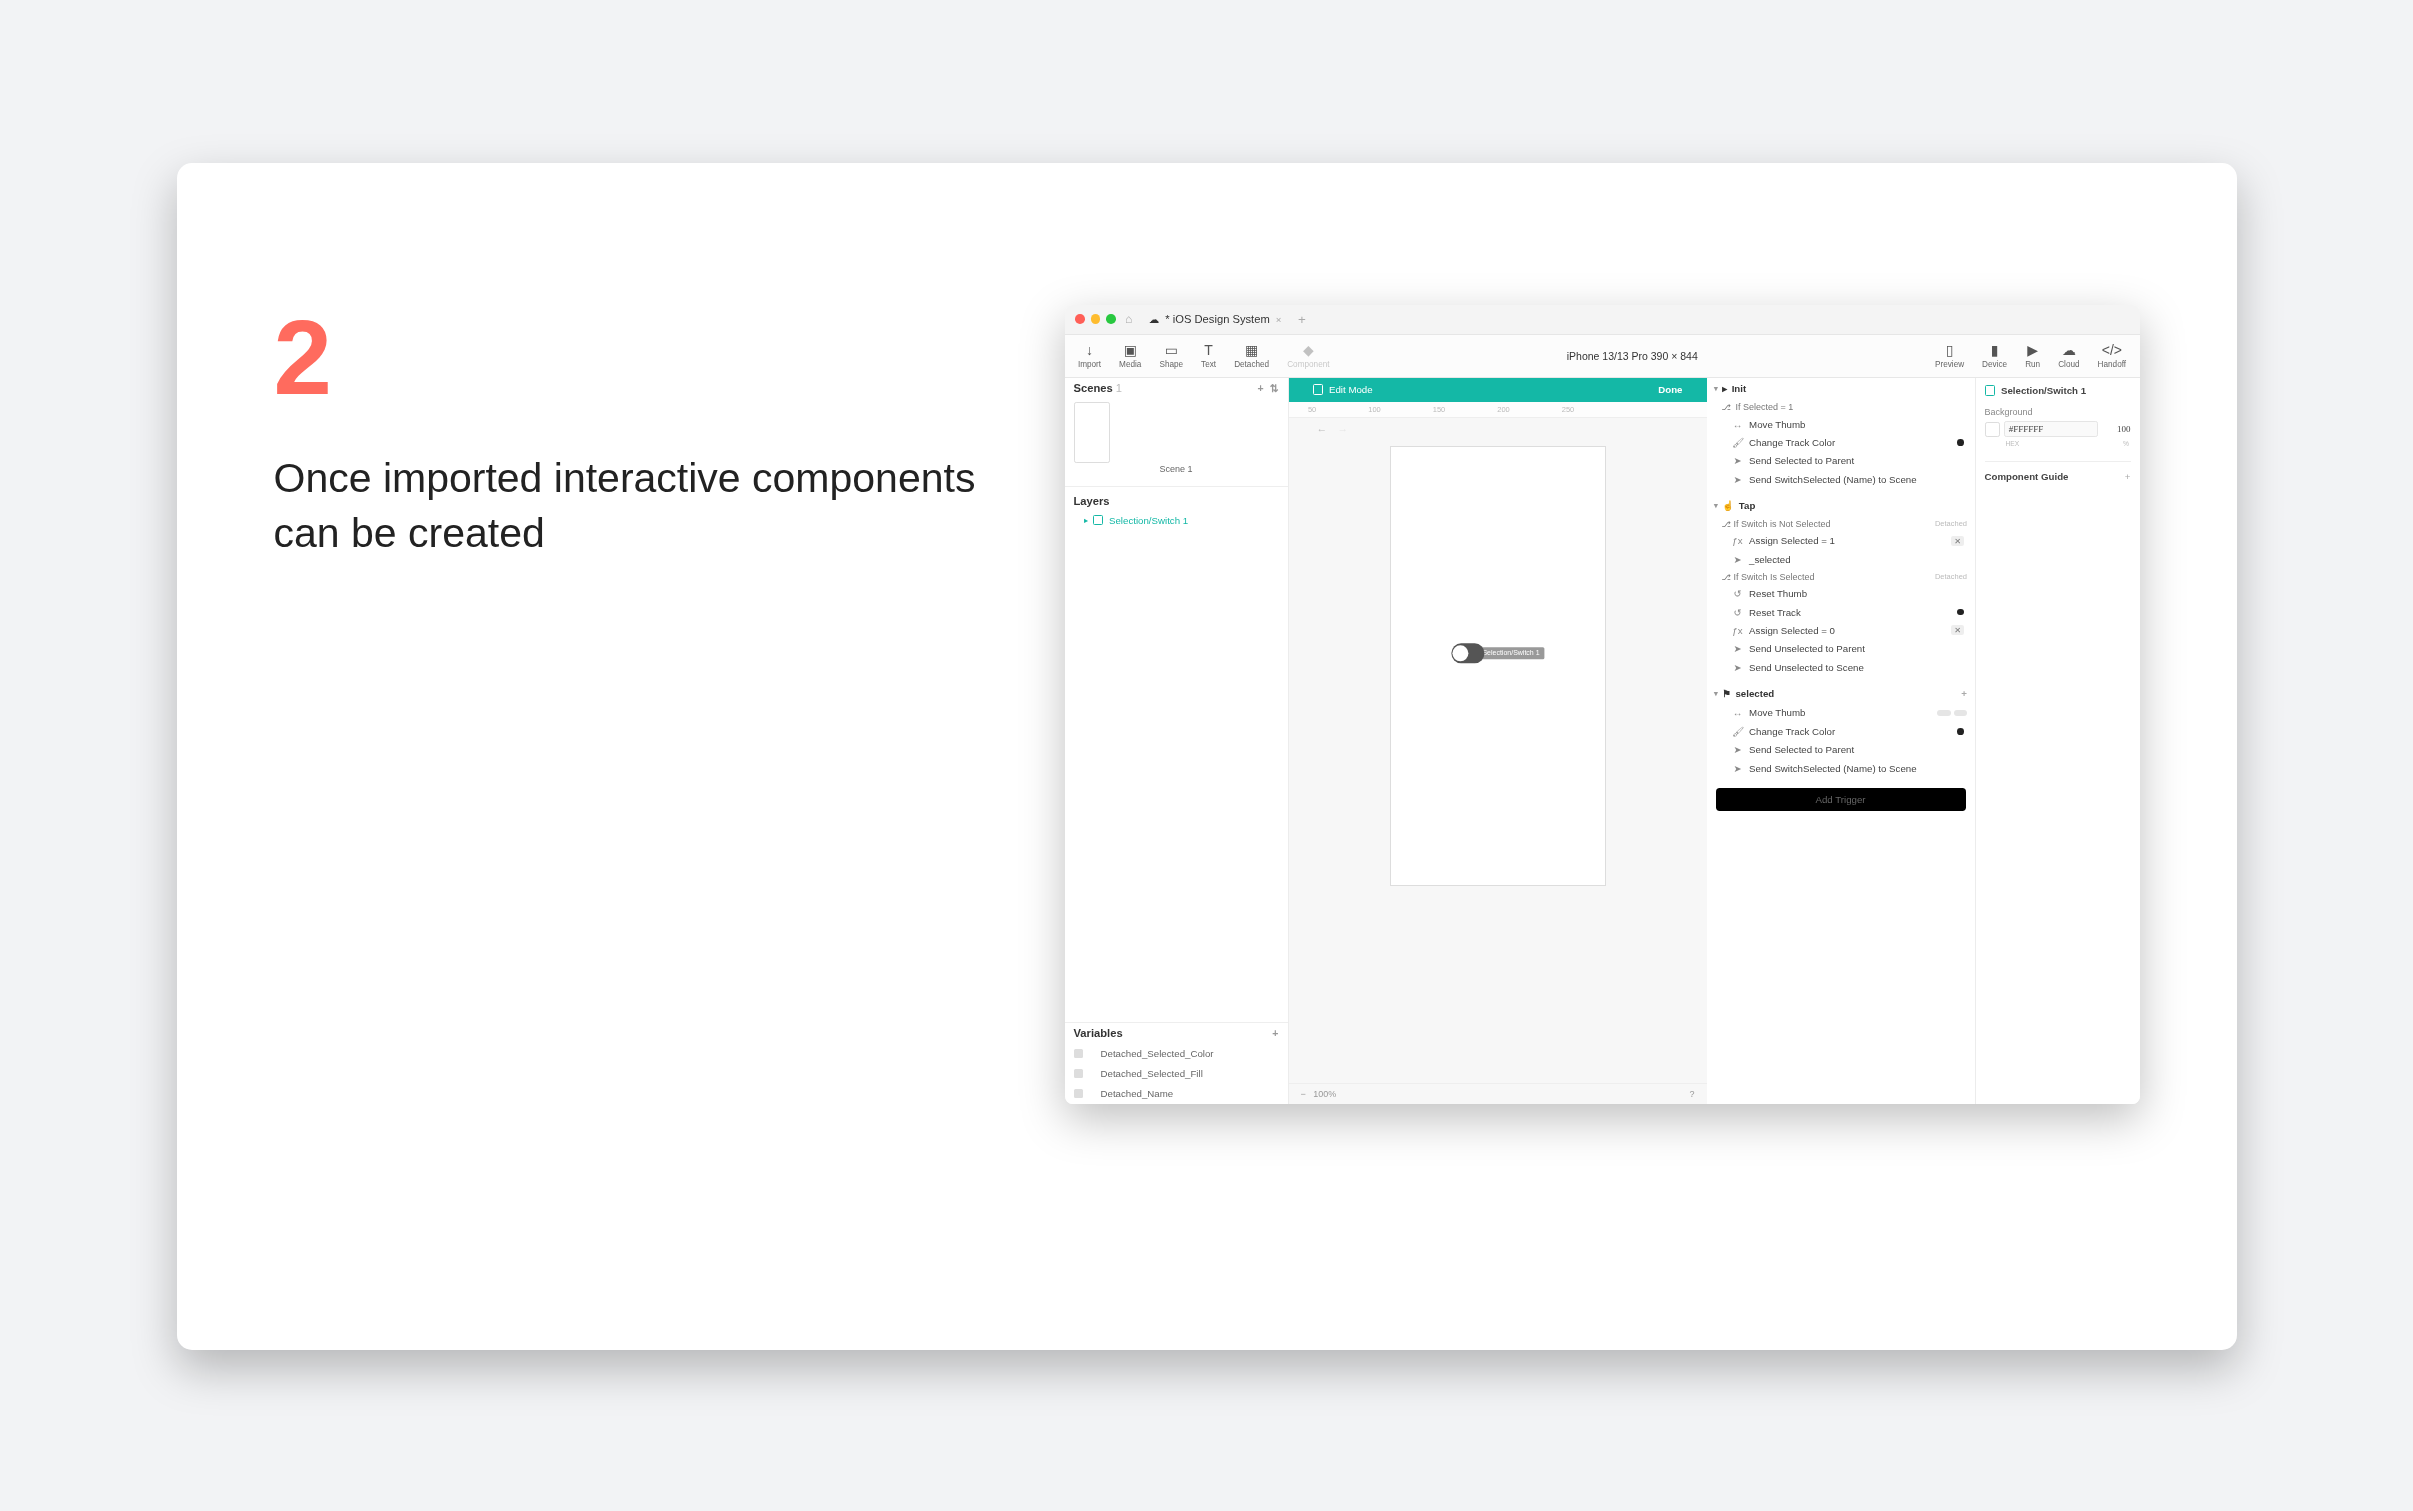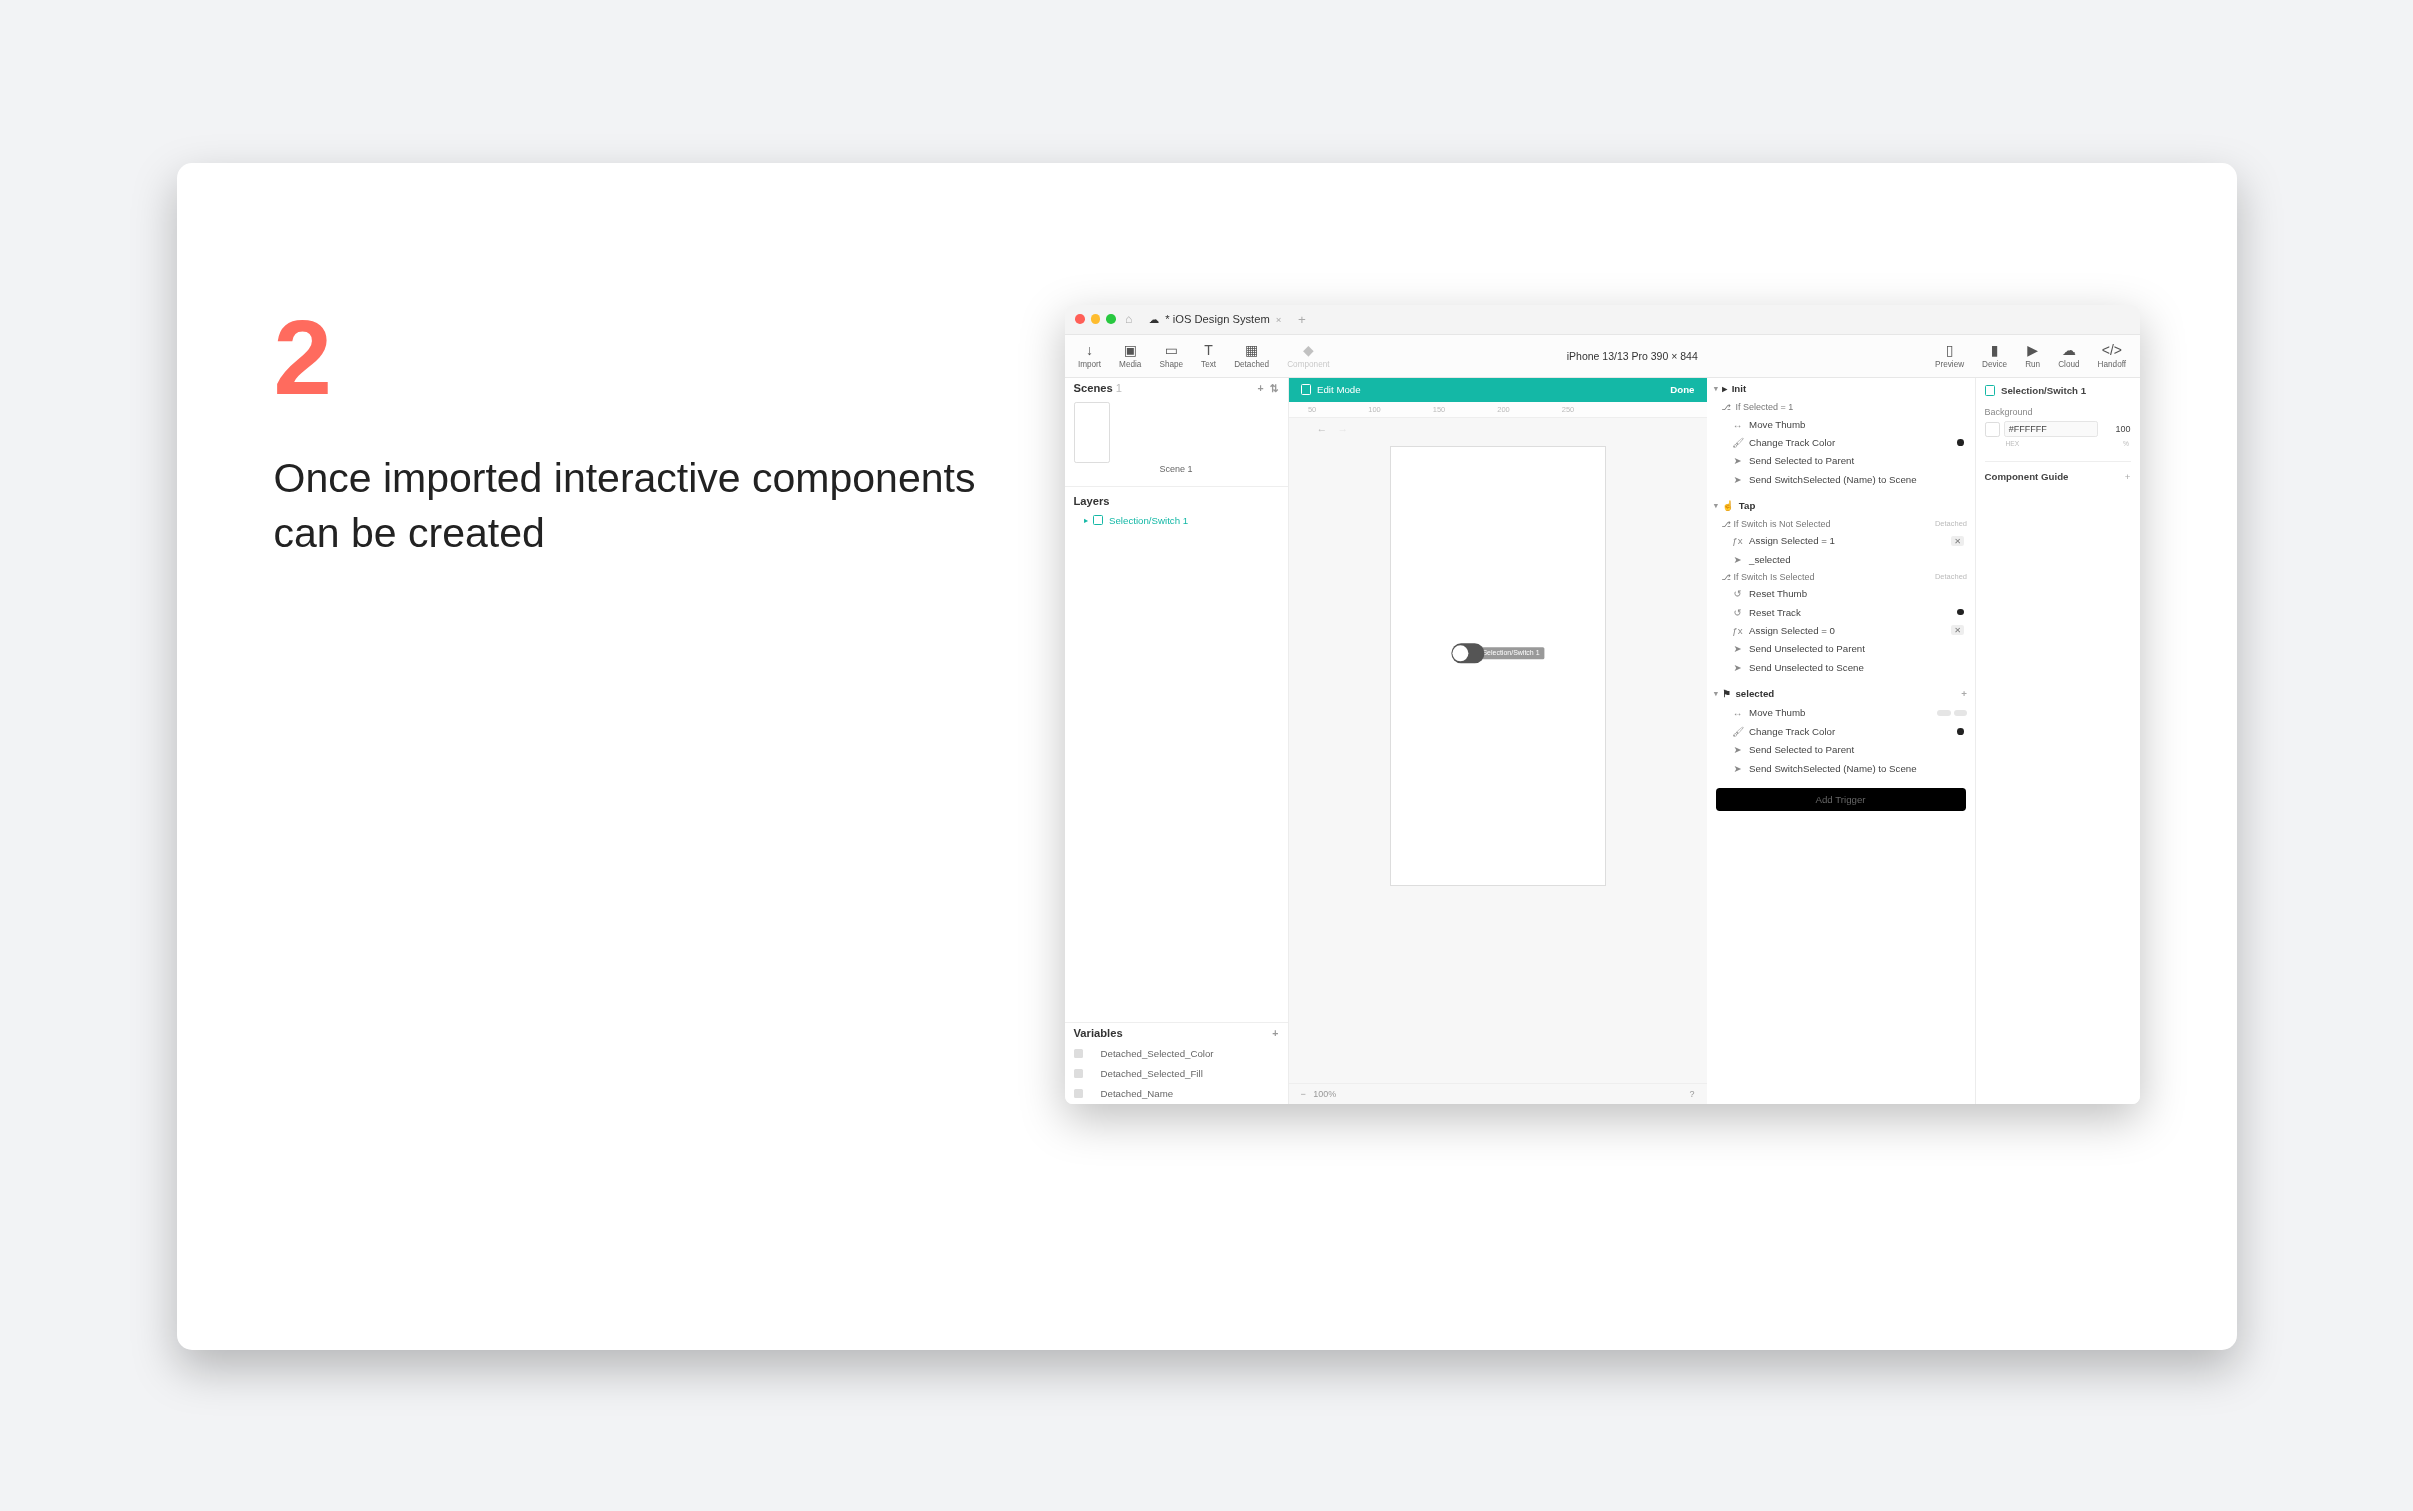--- a/index.html
+++ b/index.html
@@ -74,21 +74,21 @@
 .scene-label { font-size: 9px; color: #666; padding: 0 9px 7.5px; text-align: center; }
 .layer-item { display: flex; align-items: center; gap: 6px; padding: 3.7px 9px 3.7px 19.4px; font-size: 9.7px; color: #14b8a6; }
 .layer-item .box-icon { width: 10.5px; height: 10.5px; border: 1.1px solid #14b8a6; border-radius: 1.5px; }
 .layer-item .chev { font-size: 8.2px; color: #14b8a6; margin-right: -1.5px; }
 .variables { margin-top: auto; border-top: 0.7px solid #eee; }
 .var-row { display: flex; align-items: center; gap: 18px; padding: 4.5px 9px; font-size: 9.7px; color: #666; }
 .var-row .var-ico { width: 9px; height: 9px; background: #ddd; border-radius: 1.5px; }
 
 
 .canvas-area { flex: 1; background: #f7f7f7; display: flex; flex-direction: column; }
-.canvas-header { height: 24px; background: #14b8a6; color: #fff; display: flex; align-items: center; padding: 0 12px; font-size: 9.7px; justify-content: space-between; }
+.canvas-header { height: 24px; background: #14b8a6; color: #fff; display: flex; align-items: center; padding: 0 24px; font-size: 9.7px; justify-content: space-between; }
 .canvas-header .em-left { display: flex; align-items: center; gap: 6px; }
 .canvas-header .em-box { width: 10.5px; height: 10.5px; border: 1.1px solid #fff; border-radius: 1.5px; }
 .canvas-header .done { font-weight: 600; }
 .ruler-h { height: 16.4px; display: flex; align-items: center; color: #bbb; font-size: 7.5px; padding-left: 19.4px; gap: 52px; background: #fdfdfd; border-bottom: 0.7px solid #eee; }
 .nav-arrows { height: 21px; display: flex; align-items: center; gap: 10.5px; padding-left: 28px; color: #bbb; font-size: 10.5px; }
 .canvas-body { flex: 1; display: flex; justify-content: center; align-items: flex-start; padding-top: 7.5px; position: relative; }
 .device-frame { width: 216px; height: 440px; background: #fff; border: 0.7px solid #ddd; position: relative; }
 .switch-comp { position: absolute; top: 47%; left: 50%; transform: translate(-50%,-50%); display: flex; align-items: center; }
 .switch-track { width: 33px; height: 19.4px; background: #555; border-radius: 9.7px; position: relative; }
 .switch-thumb { width: 16.4px; height: 16.4px; background: #fff; border-radius: 50%; position: absolute; top: 1.5px; left: 1.5px; }
@@ -111,21 +111,21 @@
 .ap-action .pills { position: absolute; right: 7.5px; display: flex; gap: 3px; }
 .ap-action .pill { width: 13.4px; height: 6px; background: #e5e5e5; border-radius: 3px; }
 .ap-divider { height: 6px; }
 .add-trigger { margin: 10.5px 9px; padding: 6px; text-align: center; background: #000000; border-radius: 3.7px; color: #666; font-size: 9.7px; }
 
 
 .inspector { width: 164px; background: #fff; padding: 7.5px 9px; font-size: 9.7px; color: #444; }
 .insp-head { display: flex; align-items: center; gap: 6px; font-weight: 600; margin-bottom: 10.5px; }
 .insp-head .ibox { width: 10.5px; height: 10.5px; border: 1.1px solid #14b8a6; border-radius: 1.5px; }
 .insp-label { font-size: 9px; color: #888; margin-bottom: 4.5px; }
-.bg-row { display: flex; align-items: center; gap: 4.5px; margin-bottom: 3px; }
+.bg-row { display: flex; align-items: center; gap: 4.5px; margin-bottom: 3px; font-family: Liberation Serif, serif; }
 .bg-swatch { width: 15px; height: 15px; border: 0.7px solid #ddd; border-radius: 2.2px; background: #fff; }
 .bg-hex { flex: 1; font-size: 9px; padding: 2.2px 3.7px; border: 0.7px solid #e5e5e5; border-radius: 2.2px; background: #fafafa; }
 .bg-alpha { width: 28px; font-size: 9px; text-align: right; }
 .hex-labels { display: flex; justify-content: space-between; font-size: 6.7px; color: #bbb; padding: 0 1.5px; margin-bottom: 13.4px; }
 .comp-guide { font-size: 9.7px; font-weight: 600; display: flex; justify-content: space-between; align-items: center; border-top: 0.7px solid #eee; padding-top: 9px; }
 .comp-guide .plus { color: #aaa; font-weight: 400; }
 
 .layers-section { border-top: 0.7px solid #eee; margin-top: 4.5px; padding-top: 3px; }
 </style>
 </head>

